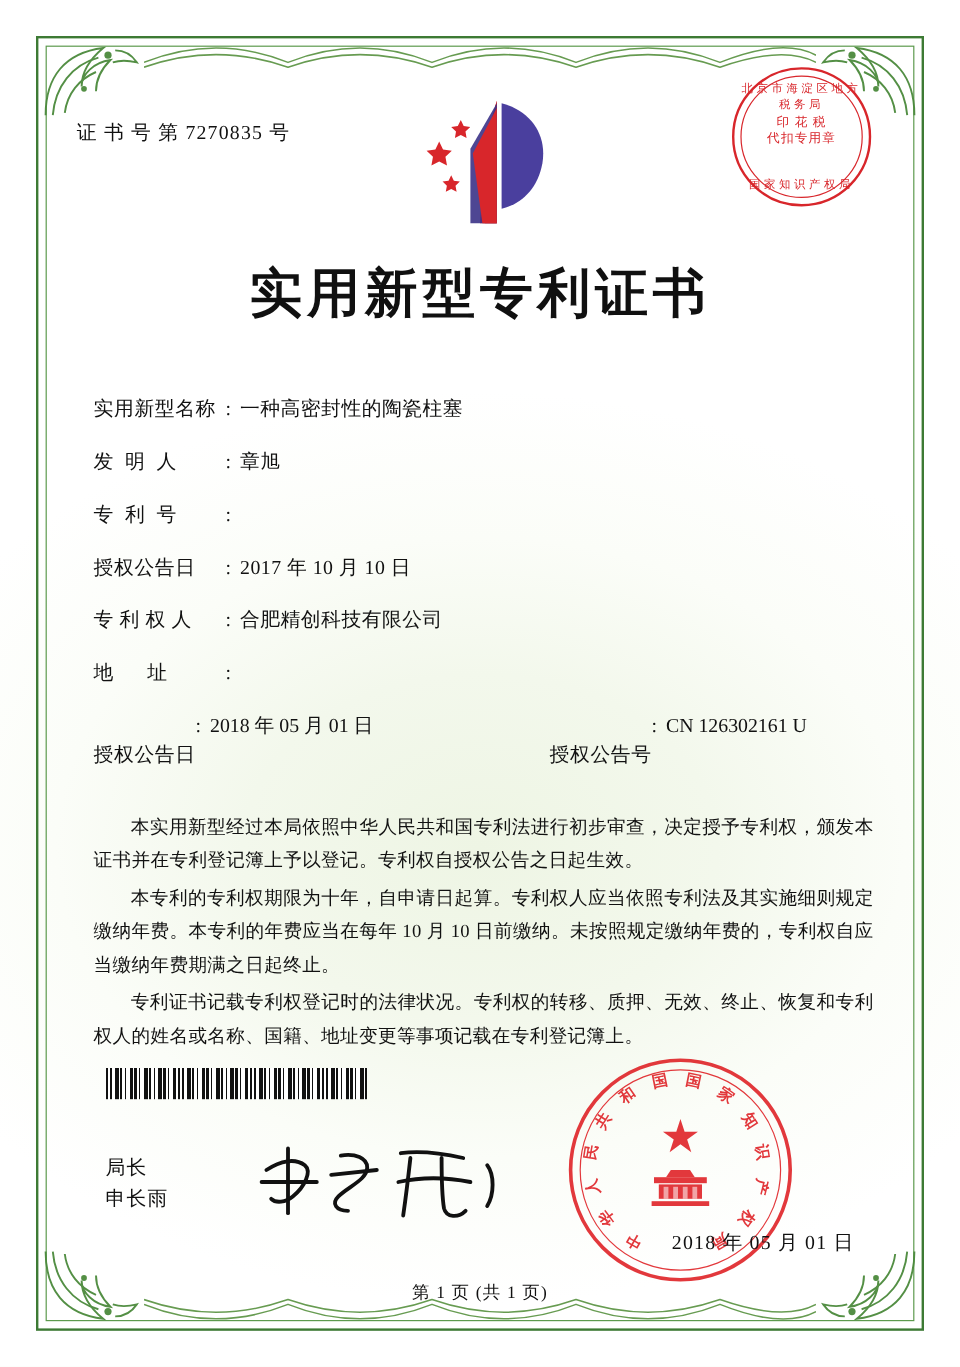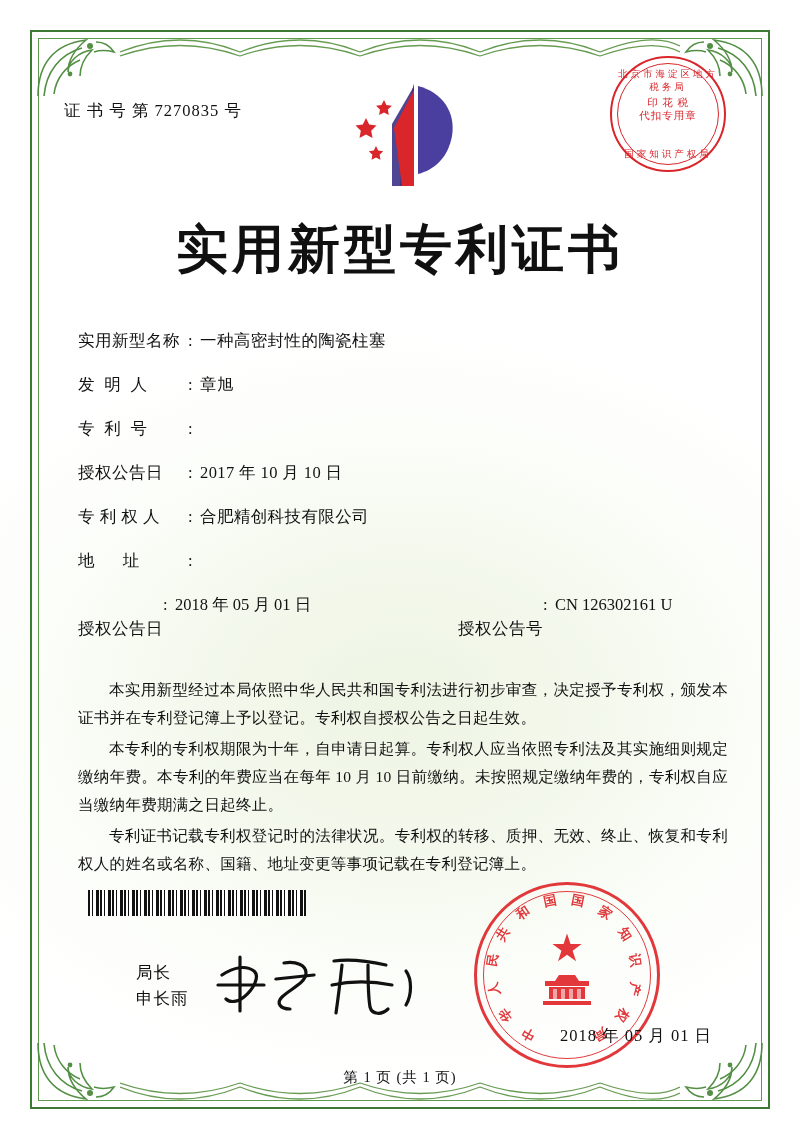--- a/index.html
+++ b/index.html
@@ -106,21 +106,21 @@
     letter-spacing: 3px;
   }
   .stamp-topright .st-arc.top { top: 10px; }
   .stamp-topright .st-arc.bottom { bottom: 9px; }
 
   .title {
     position: absolute;
     left: 0; right: 0;
     top: 215px;
     text-align: center;
-    font-size: 52px;
+    font-size: 44px;
     font-weight: bold;
     letter-spacing: 4px;
     color: #101010;
     font-family: "Liberation Serif", serif;
   }
 
   
   .fields {
     position: absolute;
     left: 78px;
@@ -206,21 +206,20 @@
 
   
   .sig-block {
     position: absolute;
     left: 88px;
     top: 960px;
     font-size: 16.5px;
     line-height: 26px;
     color: #111;
     letter-spacing: 1px;
-    margin-left: 48px;
   }
   .signature {
     position: absolute;
     left: 210px;
     top: 945px;
     width: 210px;
     height: 80px;
     color: #111;
   }
   .signature svg { width: 100%; height: 100%; display: block; }

